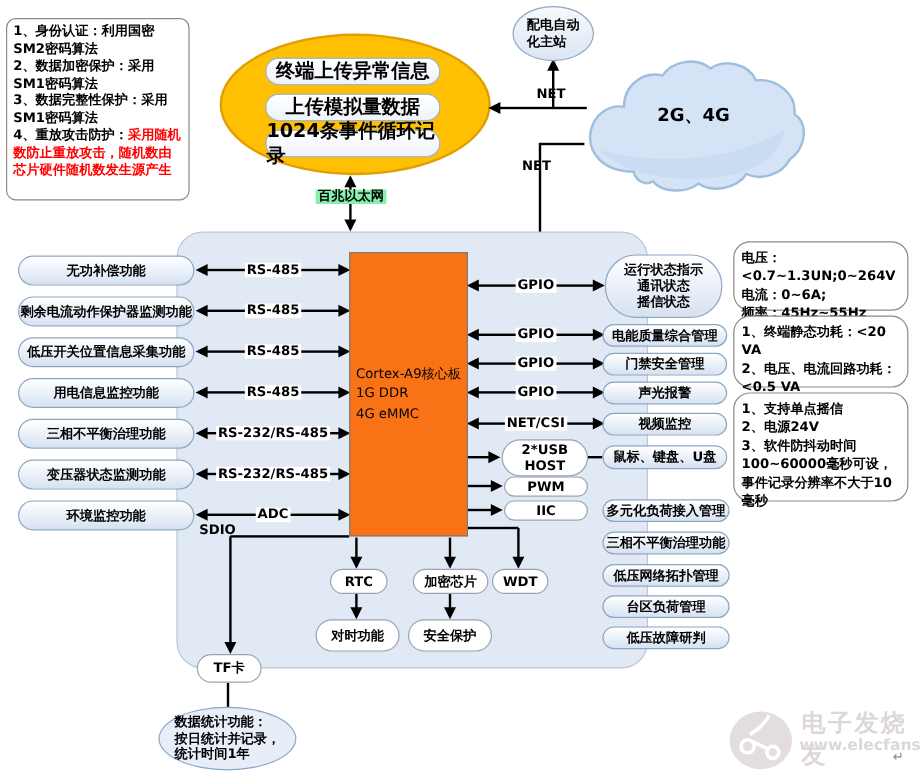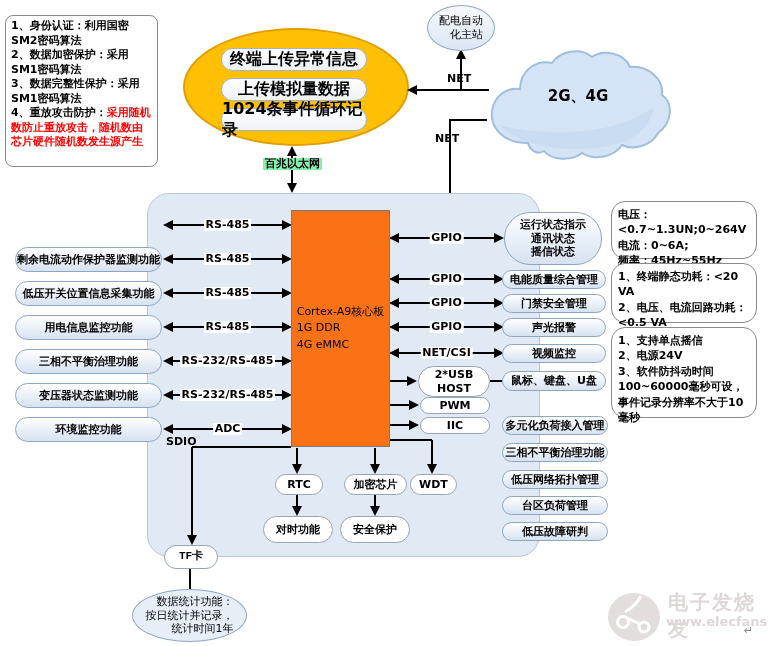--- a/index.html
+++ b/index.html
@@ -20,21 +20,21 @@
     background: linear-gradient(180deg,#ffffff 0%,#e8eff8 55%,#d7e2f0 100%); z-index: 2; }
   .pill.white { background: #fff; border-color: #98a4b4; }
 
   .ellipse-orange { position: absolute; left: 183px; top: 28px; width: 226px; height: 118px;
     background: #ffc004; border: 2px solid #e09e00; border-radius: 50%; z-index: 1; }
   .epill { position: absolute; left: 36px; width: 146px; height: 23px; display: flex;
     align-items: center; justify-content: center; font-size: 16px; font-weight: bold;
     background: linear-gradient(#ffffff,#eef3fa); border: 1px solid #a3b4cb; border-radius: 12px; }
 
   .ellipse-blue { position: absolute; display: flex; align-items: center; justify-content: center;
-    text-align: right; font-size: 11px; font-weight: normal; line-height: 1.25; border-radius: 50%;
+    text-align: left; font-size: 11px; font-weight: bold; line-height: 1.25; border-radius: 50%;
     background: linear-gradient(180deg,#f6f9fd,#dbe6f3); border: 1px solid #8ea6c4;
     white-space: pre-line; z-index: 2; }
 
   .corebox { position: absolute; left: 291px; top: 210px; width: 99px; height: 237px;
     background: #f97316; border: 1px solid #7a7a7a; display: flex; align-items: center;
     justify-content: center; text-align: left; font-size: 11px; font-weight: normal;
     line-height: 1.5; white-space: pre-line; z-index: 2; }
 
   .conn { position: absolute; height: 10px; z-index: 1; }
   .conn .ln { position: absolute; left: 5px; right: 5px; top: 4px; height: 2px; background: #000; }
@@ -119,20 +119,21 @@
       <path d="M46,98 C20,98 8,82 10,66 C12,50 26,42 38,44 C38,26 54,14 70,18 C78,6 98,2 110,12 C122,4 142,8 148,22 C166,20 182,34 180,50 C192,58 190,78 176,88 C170,100 152,106 140,100 C132,112 112,116 100,108 C90,116 70,116 62,106 C56,110 48,106 46,98 Z" fill="#d5e3f6" stroke="#9fbede" stroke-width="2"></path>
       <path d="M18,80 C60,92 130,92 172,62 C168,84 150,98 120,102 C80,108 36,100 18,80 Z" fill="#c3d7ef" opacity="0.6"></path>
     </svg>
     <span class="cloud-label">2G、4G</span>
   </div>
 
   <div class="corebox">Cortex-A9核心板
 1G DDR
 4G eMMC</div>
 
+  <div class="pill" style="left:15px; top:213px; width:147px; height:25px;">无功补偿功能</div>
   <div class="pill" style="left:15px; top:247px; width:147px; height:25px;">剩余电流动作保护器监测功能</div>
   <div class="pill" style="left:15px; top:281px; width:147px; height:25px;">低压开关位置信息采集功能</div>
   <div class="pill" style="left:15px; top:315px; width:147px; height:25px;">用电信息监控功能</div>
   <div class="pill" style="left:15px; top:349px; width:147px; height:25px;">三相不平衡治理功能</div>
   <div class="pill" style="left:15px; top:383px; width:147px; height:25px;">变压器状态监测功能</div>
   <div class="pill" style="left:15px; top:417px; width:147px; height:25px;">环境监控功能</div>
 
   <div class="conn" style="left:163px; top:220px; width:129px;">
       <span class="ah l"></span>
       <span class="ln"></span>
@@ -278,21 +279,21 @@
 
   <div class="pill white" style="left:263px; top:516px; width:70px; height:27px;">对时功能</div>
   <div class="pill white" style="left:340px; top:516px; width:70px; height:27px;">安全保护</div>
 
   <div class="hline" style="left:192px; top:446px; width:99px;"></div>
   <span class="floatlbl" style="left:166px; top:436px;">SDIO</span>
   <div class="vconn noT" style="left:187px; top:447px; height:98px;">
       <span class="ln"></span>
       <span class="ah d"></span>
     </div>
-  <div class="pill white" style="left:164px; top:545px; width:54px; height:24px;font-family:Liberation Mono, monospace;">TF卡</div>
+  <div class="pill white" style="left:164px; top:545px; width:54px; height:24px;">TF卡</div>
   <div class="vline" style="left:189px; top:569px; height:23px;"></div>
   <div class="ellipse-blue" style="left:132px; top:589px; width:115px; height:53px; background:#e7eef8;">数据统计功能：
 按日统计并记录，
 统计时间1年</div>
 
   <div class="watermark" style="left:607px; top:588px; width:58px; height:54px;">
     <svg width="58" height="54" viewBox="0 0 58 54">
       <ellipse cx="27" cy="29" rx="26" ry="24" fill="#e3dddd"></ellipse>
       <path d="M34 8 C30 16 24 20 18 24" stroke="#fff" stroke-width="3" fill="none"></path>
       <circle cx="16" cy="34" r="5.5" fill="none" stroke="#fff" stroke-width="3"></circle>

